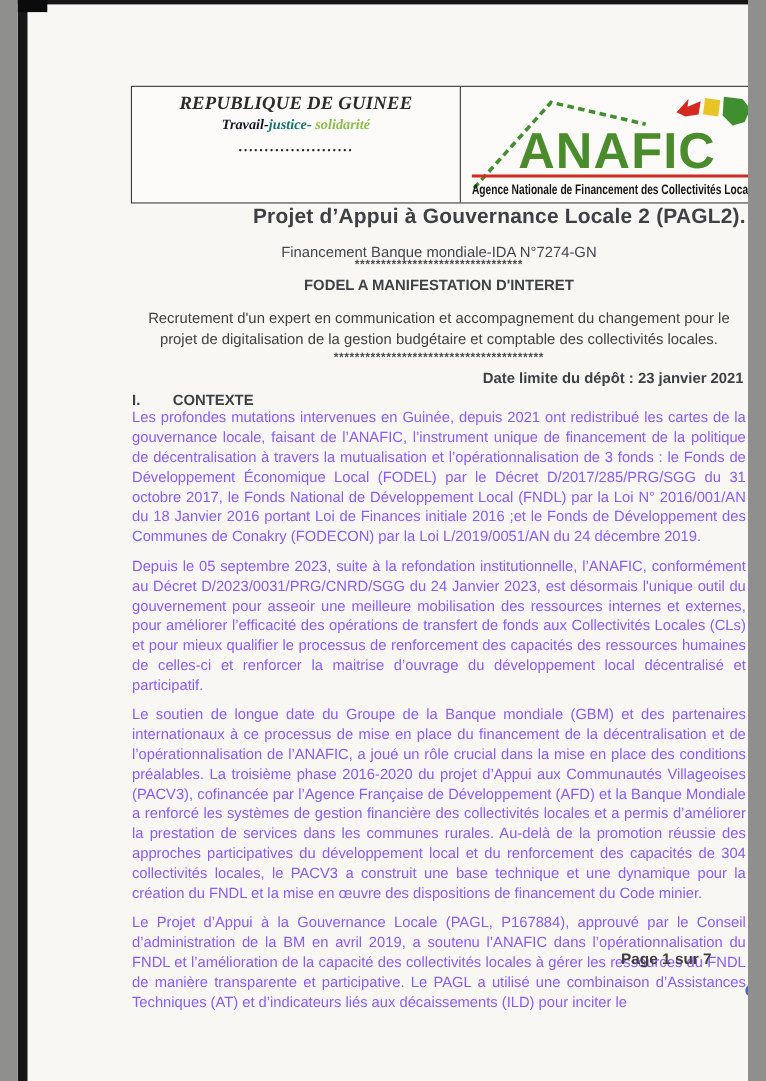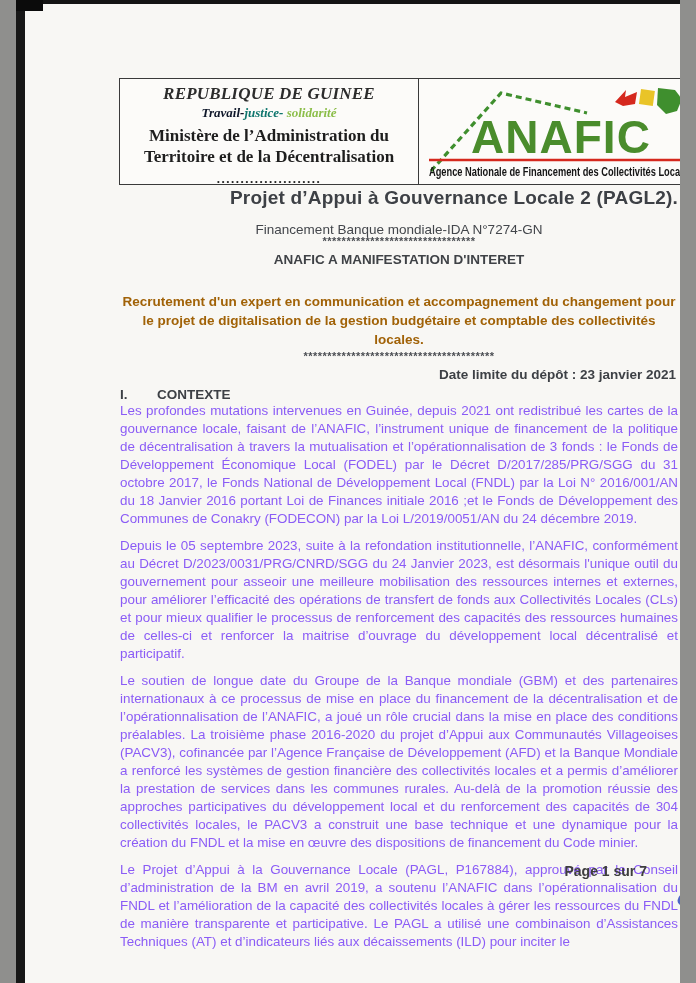--- a/index.html
+++ b/index.html
@@ -31,21 +31,21 @@
 
   
   .content {
     position:absolute; left:104px; top:187px; width:558px;
     color:#53565a;
   }
   .doc-title { text-align:right; font-size:19px; font-weight:bold; color:#3d4045; letter-spacing:0.2px; }
   .financing { text-align:center; font-size:13.5px; font-weight:normal; color:#43464b; margin-top:13px; }
   .stars     { text-align:center; font-size:11px; font-weight:bold; color:#4a4d52; line-height:9px; letter-spacing:0.5px; }
   .appel     { text-align:center; font-size:13.5px; font-weight:bold; color:#3f4246; margin-top:6px; }
-  .subject   { text-align:center; font-size:13.5px; font-weight:bold; color:#a16207; margin-top:25px; line-height:19px; }
+  .subject   { text-align:center; font-size:13.5px; font-weight:normal; color:#404040; margin-top:13px; line-height:19px; }
   .stars2    { margin-top:3px; }
   .deadline  { text-align:right; font-size:13.5px; font-weight:bold; color:#3d4045; margin-top:6px; padding-right:2px; }
   .section-heading { margin-top:5px; font-size:13.5px; font-weight:bold; color:#3d4045; display:flex; }
   .section-num { width:37px; }
   .bodytext p { text-align:justify; font-size:13.4px; line-height:18px; margin:0 0 9px 0; color:#8b5cf6; }
 
   .page-footer {
     position:absolute; right:33px; top:863px;
     font-size:14px; font-weight:bold; color:#3e3e3e;
   }
@@ -59,41 +59,40 @@
   <div class="edge-top"></div>
   <div class="edge-left"></div>
   <div class="edge-corner"></div>
 
   <div class="letterhead">
     <div class="lh-left">
       <div class="republic">REPUBLIQUE DE GUINEE</div>
       <div class="motto">
         <span style="color:#0f172a">Travail-</span><span style="color:#0f766e">justice-</span><span style="color:#8cbe4a"> solidarité</span>
       </div>
-      <div class="ministry">Ministère de l’Administration du Territoire et de la Décentralisation</div>
       <div class="dots">......................</div>
     </div>
     <div class="lh-right">
       <svg width="284" height="104" viewBox="0 0 284 104">
         <polyline points="12,92 82,14 168,34" fill="none" stroke="#3f8f2e" stroke-width="3.2" stroke-dasharray="6 4"></polyline>
         <polygon points="196,23 207,11 206,18 218,13 216,25 204,27" fill="#d5281e"></polygon>
         <rect x="221" y="11" width="14" height="15" transform="rotate(8 228 18)" fill="#e9c428"></rect>
         <path d="M239,9 l17,2 l7,9 l-5,12 l-11,3 l-9,-9 z" fill="#3f8f2e"></path>
         <text x="142" y="74" text-anchor="middle" font-family="Liberation Sans, sans-serif" font-size="46" font-weight="bold" fill="#4a8c2c" letter-spacing="1">ANAFIC</text>
         <line x1="10" y1="81" x2="274" y2="81" stroke="#d5281e" stroke-width="2.6"></line>
         <text x="142" y="97" text-anchor="middle" font-family="Liberation Sans, sans-serif" font-size="12.5" font-weight="bold" fill="#151515" textLength="264" lengthAdjust="spacingAndGlyphs">Agence Nationale de Financement des Collectivités Locales</text>
       </svg>
     </div>
   </div>
 
   <div class="content">
     <div class="doc-title">Projet d’Appui à Gouvernance Locale 2 (PAGL2).</div>
     <div class="financing">Financement Banque mondiale-IDA N°7274-GN</div>
     <div class="stars">********************************</div>
-    <div class="appel">ANAFIC A MANIFESTATION D'INTERET</div>
+    <div class="appel">FODEL A MANIFESTATION D'INTERET</div>
     <div class="subject">Recrutement d'un expert en communication et accompagnement du changement pour le projet de digitalisation de la gestion budgétaire et comptable des collectivités locales.</div>
     <div class="stars stars2">****************************************</div>
     <div class="deadline">Date limite du dépôt : 23 janvier 2021</div>
     <div class="section-heading">
       <span class="section-num">I.</span>
       <span>CONTEXTE</span>
     </div>
     <div class="bodytext">
       <p>Les profondes mutations intervenues en Guinée, depuis 2021 ont redistribué les cartes de la gouvernance locale, faisant de l’ANAFIC, l’instrument unique de financement de la politique de décentralisation à travers la mutualisation et l’opérationnalisation de 3 fonds : le Fonds de Développement Économique Local (FODEL) par le Décret D/2017/285/PRG/SGG du 31 octobre 2017, le Fonds National de Développement Local (FNDL) par la Loi N° 2016/001/AN du 18 Janvier 2016 portant Loi de Finances initiale 2016 ;et le Fonds de Développement des Communes de Conakry (FODECON) par la Loi L/2019/0051/AN du 24 décembre 2019.</p>
       <p>Depuis le 05 septembre 2023, suite à la refondation institutionnelle, l’ANAFIC, conformément au Décret D/2023/0031/PRG/CNRD/SGG du 24 Janvier 2023, est désormais l'unique outil du gouvernement pour asseoir une meilleure mobilisation des ressources internes et externes, pour améliorer l’efficacité des opérations de transfert de fonds aux Collectivités Locales (CLs) et pour mieux qualifier le processus de renforcement des capacités des ressources humaines de celles-ci et renforcer la maitrise d’ouvrage du développement local décentralisé et participatif.</p>

